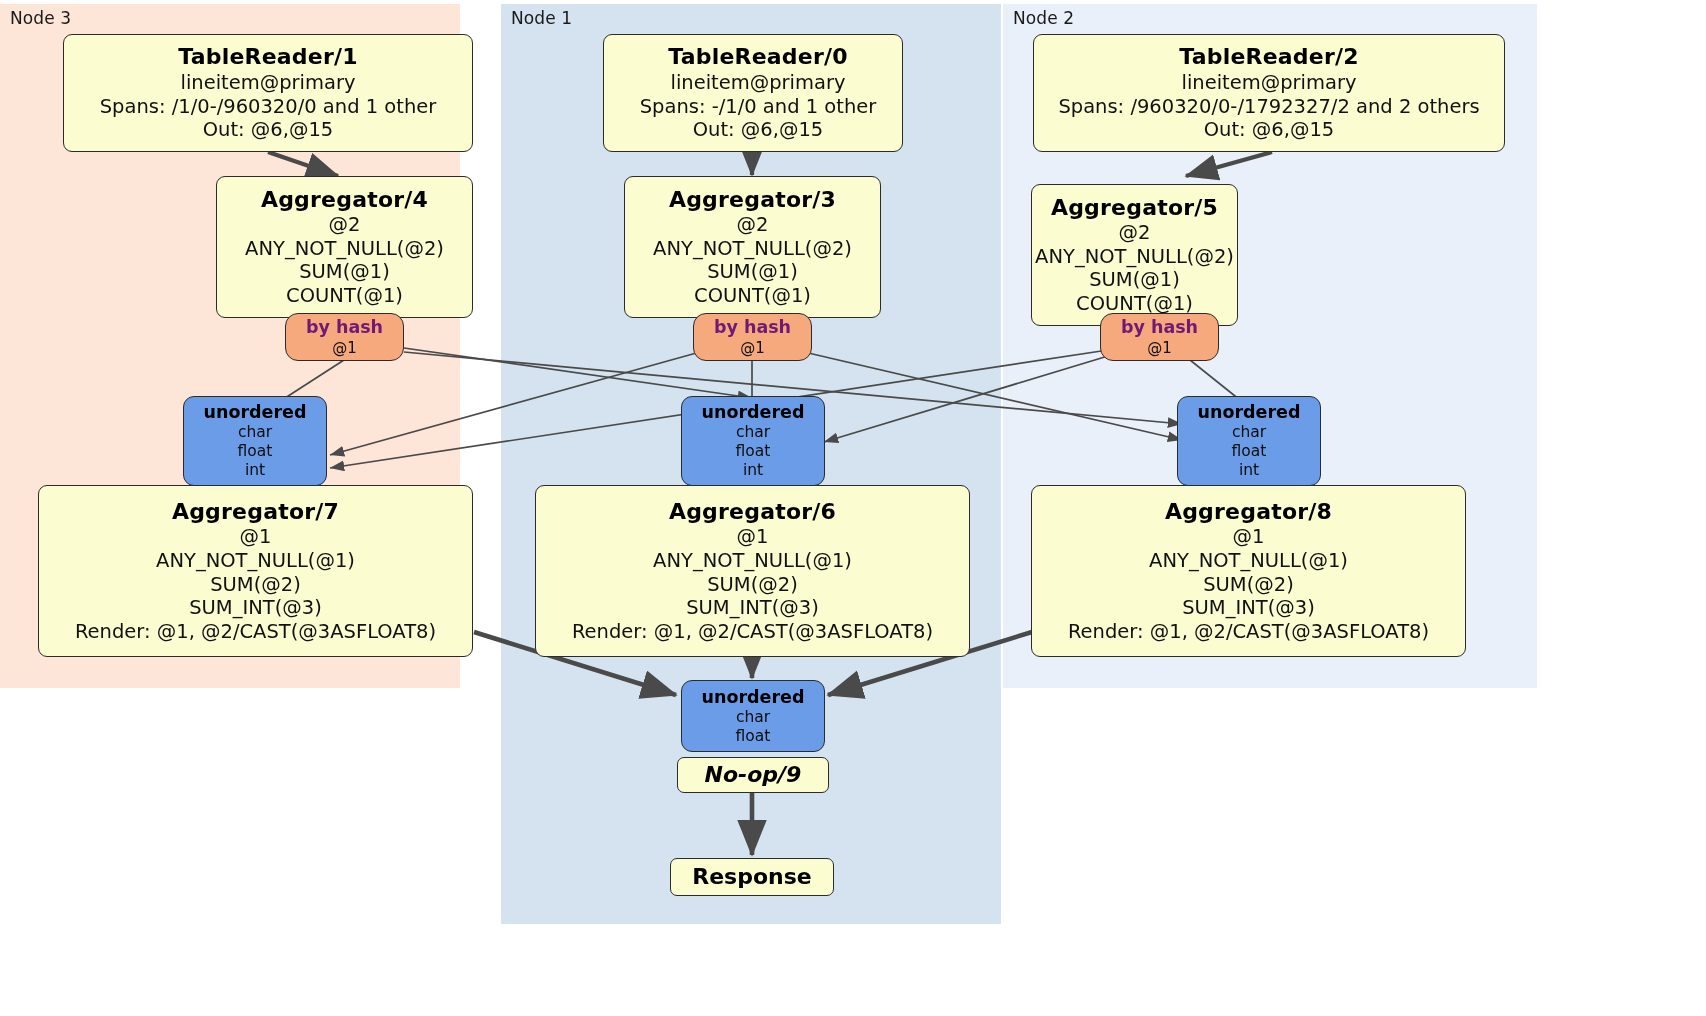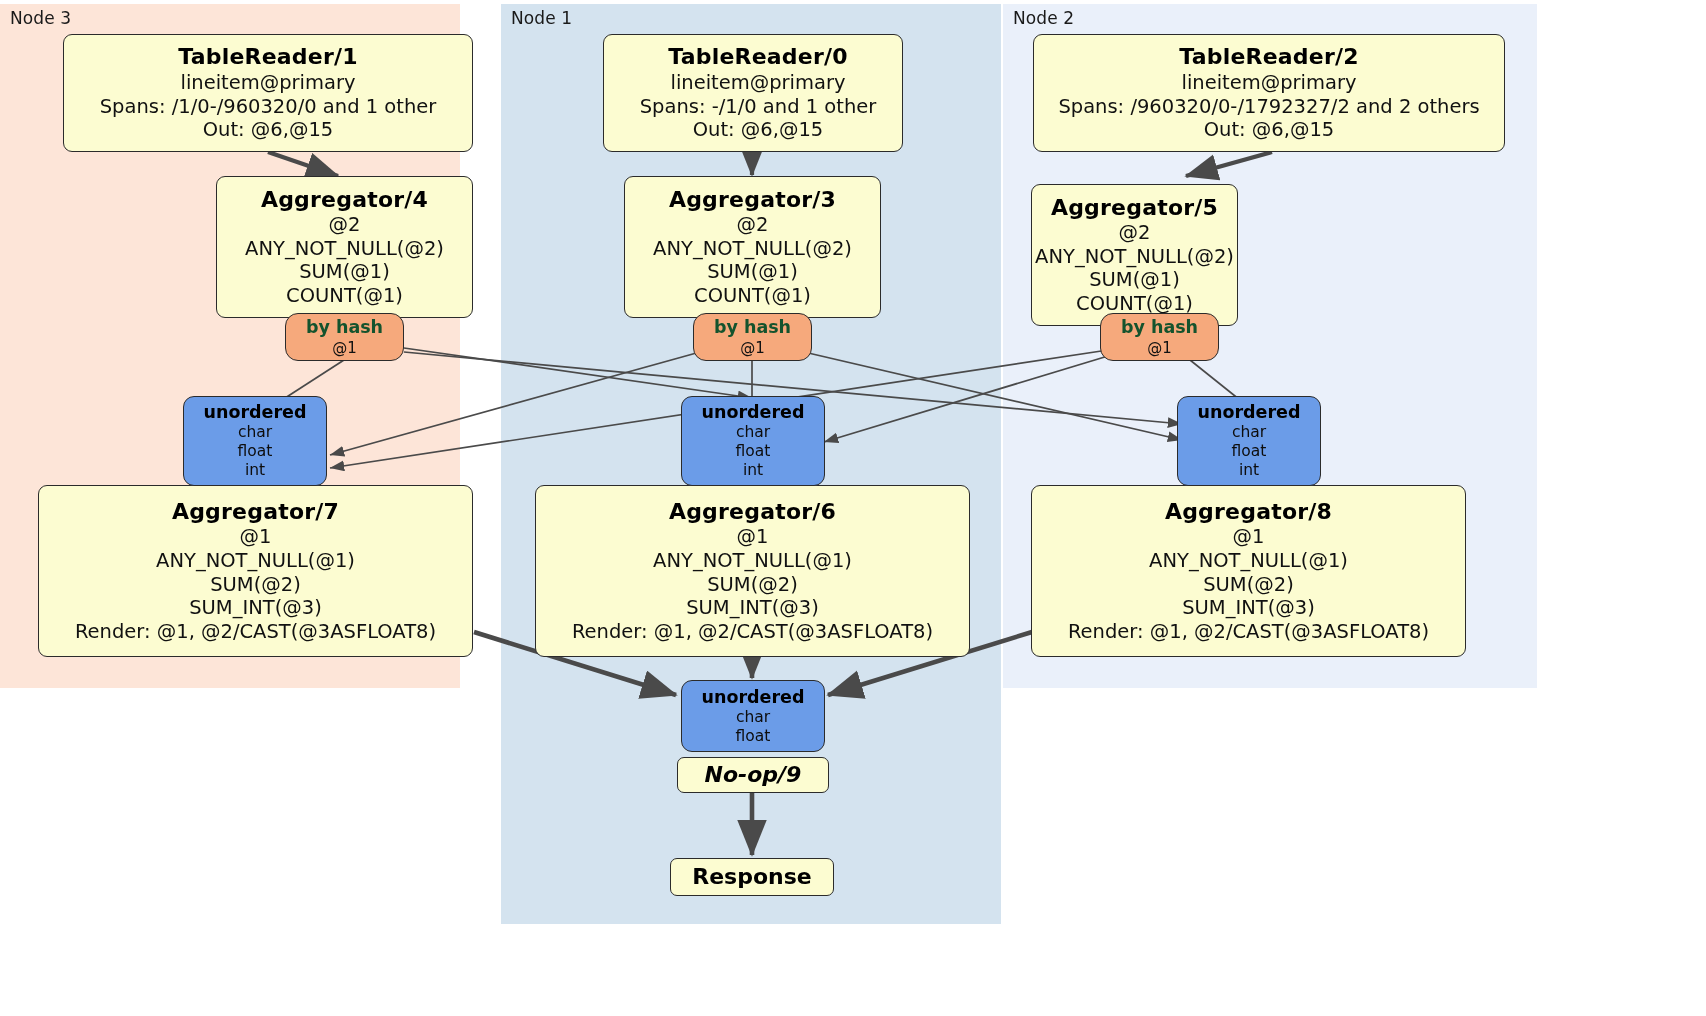--- a/index.html
+++ b/index.html
@@ -35,21 +35,21 @@
     border-radius:9px;
   }
   .proc .title{font-weight:bold;font-size:22px;color:#000;letter-spacing:.2px;}
   .proc .line{font-size:19.5px;color:#111;}
 
   .hash{
     background:#f6a97c;
     border-radius:13px;
     z-index:7;
   }
-  .hash .title{font-weight:bold;font-size:17.5px;color:#14532d;}
+  .hash .title{font-weight:bold;font-size:17.5px;color:#701a75;}
   .hash .line{font-size:15px;color:#111;}
 
   .unord{
     background:#6b9ce8;
     border-radius:11px;
     z-index:6;
   }
   .unord .title{font-weight:bold;font-size:17.5px;color:#000;}
   .unord .line{font-size:15.5px;color:#0d0d0d;}
 

